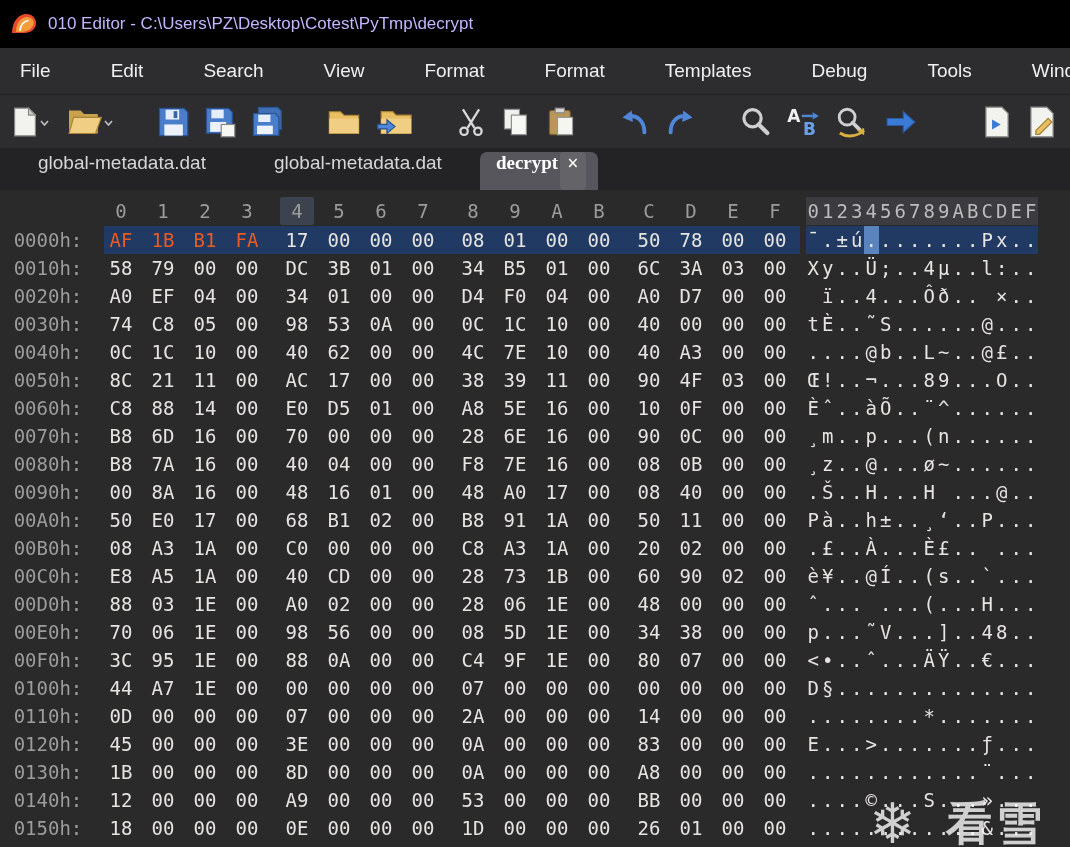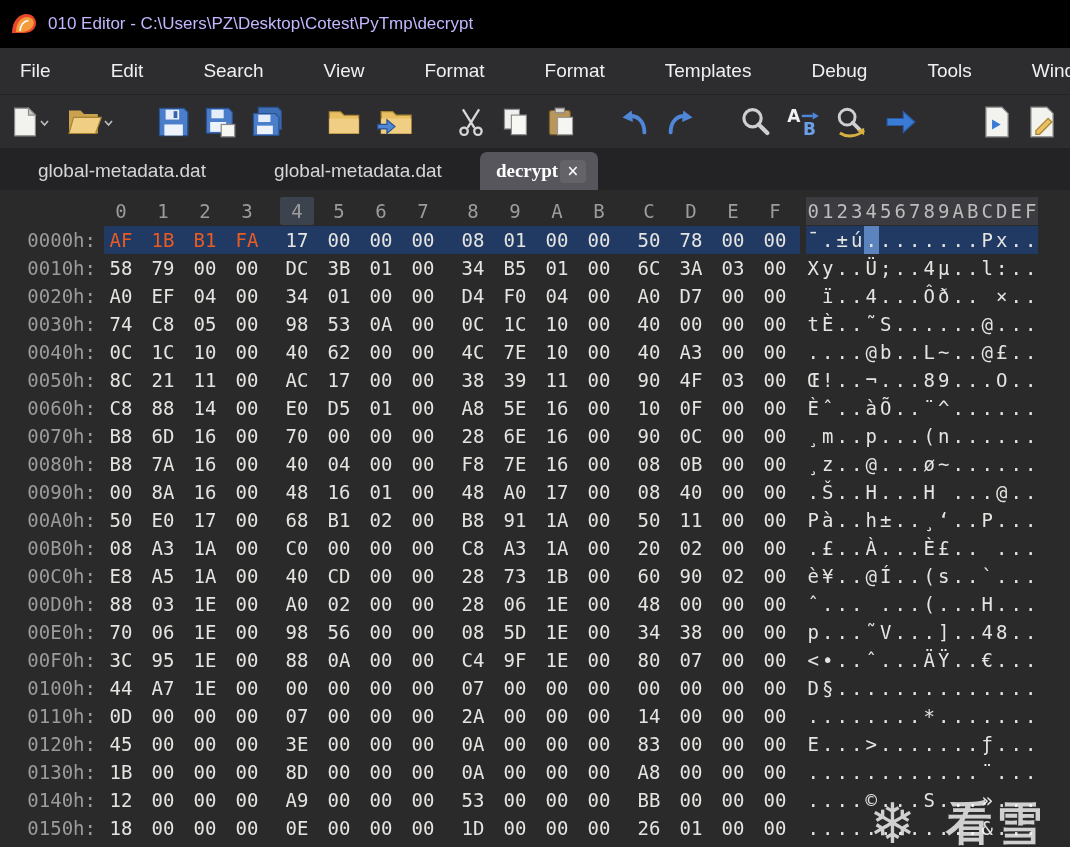--- a/index.html
+++ b/index.html
@@ -13,30 +13,30 @@
   .menu-item{color:#f0f0f0;font-size:19px;padding:0 16px;cursor:default;}
   
   #toolbar{height:54px;background:var(--chrome-bg,#2d2d30);display:flex;align-items:center;
     padding:0 12px;gap:15px;border-top:1px solid #232325;overflow:hidden;white-space:nowrap;}
   .tbtn{display:flex;align-items:center;flex:0 0 auto;}
   .spacer{width:12px;flex:0 0 auto;}
   .bigspacer{width:34px;flex:0 0 auto;}
   
   #tabbar{height:42px;background:var(--tabbar-bg,#232326);display:flex;align-items:flex-end;
     padding:0 8px;gap:8px;}
-  .tab{height:38px;display:flex;align-items:center;padding:0 30px;color:#d6d6d6;font-size:19px;cursor:default;}
+  .tab{height:38px;display:flex;padding:0 30px;color:#d6d6d6;font-size:19px;cursor:default;}
   .tab.active{background:var(--active-tab-bg,#56565c);border-radius:7px 7px 0 0;color:#fff;
     font-weight:bold;padding:0 12px 0 16px;gap:2px;font-family:Liberation Serif, serif;}
   .tab-close{font-weight:bold;color:#fff;font-size:20px;padding:0 7px;border-radius:4px;background:rgba(255,255,255,.08);}
   
   #hexarea{position:relative;height:669px;background:var(--editor-bg,#2a2a2b);
     font-family:"DejaVu Sans Mono",monospace;font-size:19px;padding-top:6px;overflow:hidden;}
   .hex-row,#hex-header{display:flex;align-items:center;height:28px;line-height:28px;}
   #hex-header{height:30px;}
-  .addr{width:96px;text-align:right;color:var(--addr-text,#9c9c9c);flex:0 0 auto;}
+  .addr{width:96px;text-align:center;color:var(--addr-text,#9c9c9c);flex:0 0 auto;}
   .hexwrap{display:flex;margin-left:8px;flex:0 0 auto;}
   .hexwrap.sel{background:var(--selection-bg,#203a64);}
   .byte{width:34px;margin-right:8px;text-align:center;color:var(--hex-text,#e6e4e1);}
   .byte.g{margin-right:16px;}
   .byte.hdr{color:var(--header-text,#9c9c9c);}
   .byte.hdr-cur{background:#3c424e;border-radius:2px;}
   .byte.mod{color:var(--modified-text,#ea5b22);}
   .asciiwrap{display:flex;margin-left:6px;flex:0 0 auto;}
   .asciiwrap.sel{background:var(--selection-bg,#203a64);}
   .ach{width:14.5px;text-align:center;color:var(--hex-text,#e6e4e1);overflow:hidden;}

